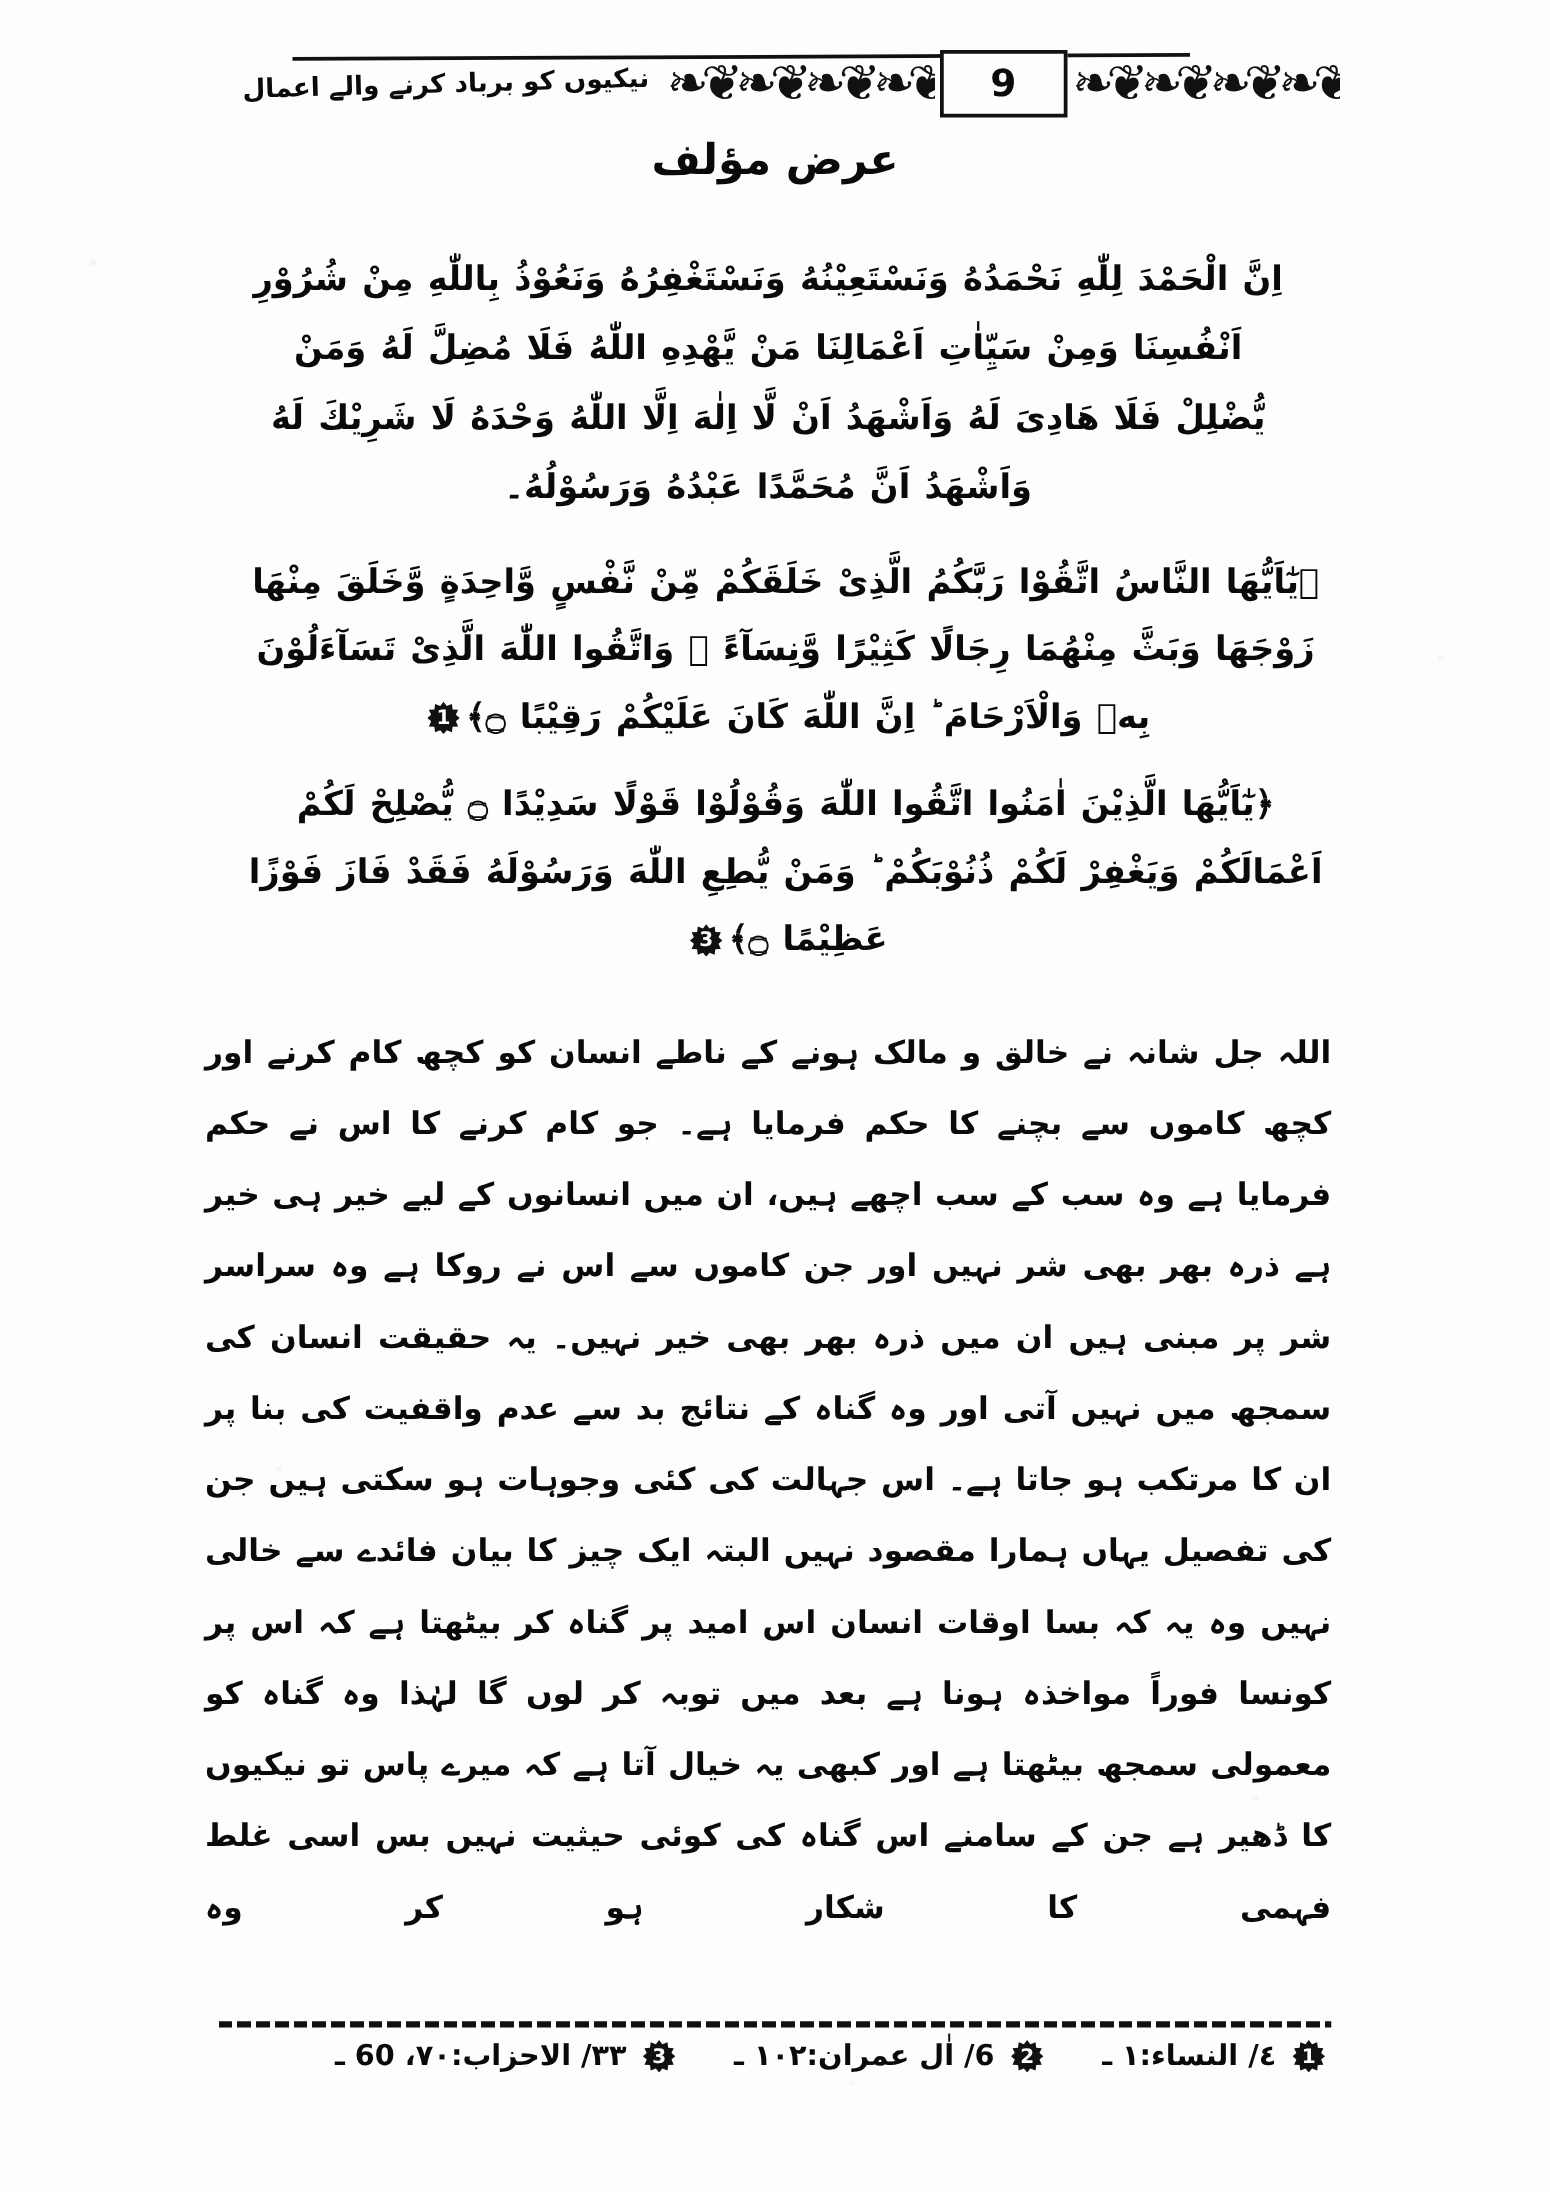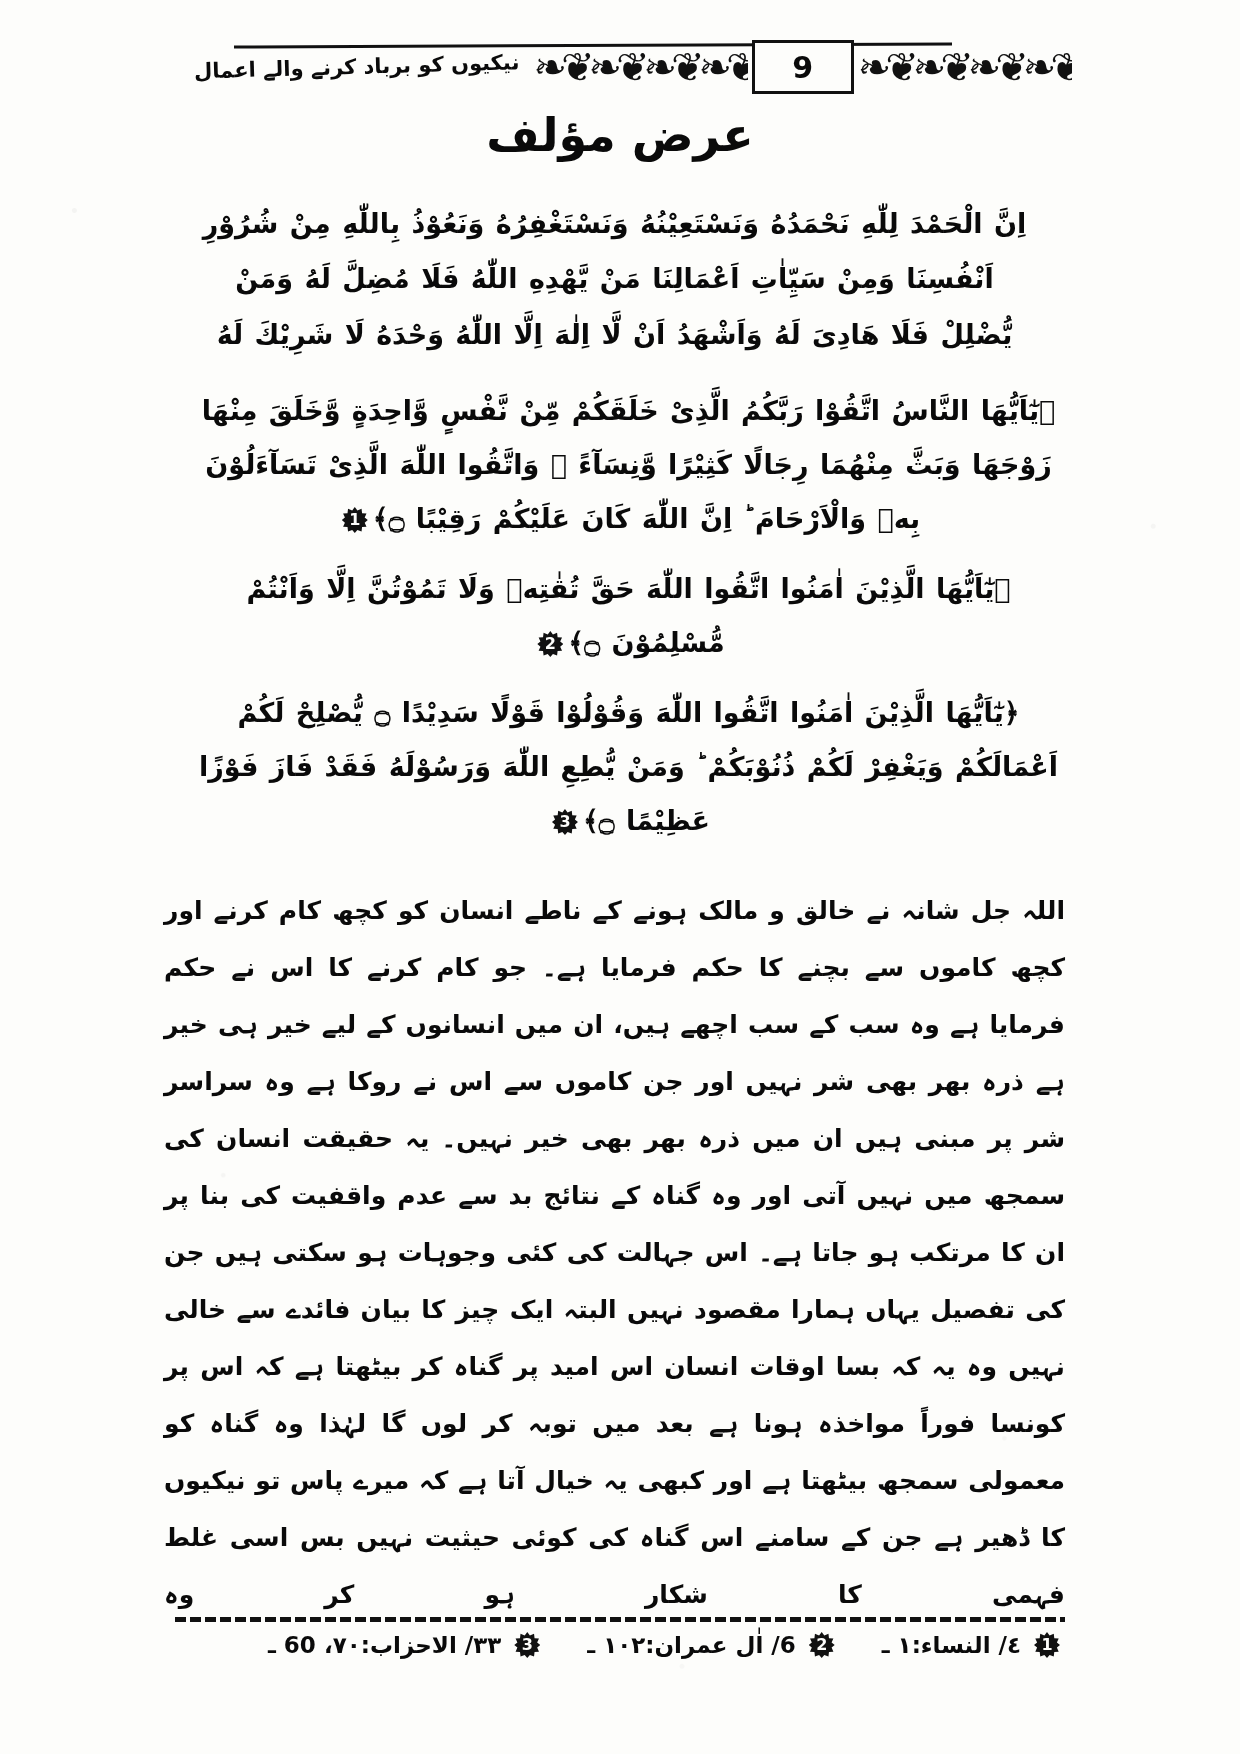--- a/index.html
+++ b/index.html
@@ -103,21 +103,21 @@
     font-family: "DejaVu Sans", sans-serif;
   }
 
   
   .doc-title {
     position: absolute;
     top: 108px;
     left: 0;
     right: 0;
     text-align: center;
-    font-size: 46px;
+    font-size: 34px;
     font-weight: 700;
     font-family: "DejaVu Sans", sans-serif;
     letter-spacing: 1px;
   }
 
   
   .content {
     position: absolute;
     top: 196px;
     right: 175px;
@@ -239,29 +239,27 @@
   </div>
 
   <div class="doc-title">عرض مؤلف</div>
 
   <div class="content">
 
     <div class="arabic-block khutbah">
       <div>اِنَّ الْحَمْدَ لِلّٰهِ نَحْمَدُهُ وَنَسْتَعِيْنُهُ وَنَسْتَغْفِرُهُ وَنَعُوْذُ بِاللّٰهِ مِنْ شُرُوْرِ</div>
       <div>اَنْفُسِنَا وَمِنْ سَيِّاٰتِ اَعْمَالِنَا مَنْ يَّهْدِهِ اللّٰهُ فَلَا مُضِلَّ لَهُ وَمَنْ</div>
       <div>يُّضْلِلْ فَلَا هَادِىَ لَهُ وَاَشْهَدُ اَنْ لَّا اِلٰهَ اِلَّا اللّٰهُ وَحْدَهُ لَا شَرِيْكَ لَهُ</div>
+      <div>وَاَشْهَدُ اَنَّ مُحَمَّدًا عَبْدُهُ وَرَسُوْلُهُ۔</div>
     </div>
 
     <div class="arabic-block ayah">
       <span>﴿يٰٓاَيُّهَا النَّاسُ اتَّقُوْا رَبَّكُمُ الَّذِىْ خَلَقَكُمْ مِّنْ نَّفْسٍ وَّاحِدَةٍ وَّخَلَقَ مِنْهَا زَوْجَهَا وَبَثَّ مِنْهُمَا رِجَالًا كَثِيْرًا وَّنِسَآءً ۚ وَاتَّقُوا اللّٰهَ الَّذِىْ تَسَآءَلُوْنَ بِهٖ وَالْاَرْحَامَ ؕ اِنَّ اللّٰهَ كَانَ عَلَيْكُمْ رَقِيْبًا ۝﴾</span><span class="refmark">1</span>
     </div>
 
-    <div class="arabic-block ayah">
-      <span>﴿يٰٓاَيُّهَا الَّذِيْنَ اٰمَنُوا اتَّقُوا اللّٰهَ حَقَّ تُقٰتِهٖ وَلَا تَمُوْتُنَّ اِلَّا وَاَنْتُمْ مُّسْلِمُوْنَ ۝﴾</span><span class="refmark">2</span>
-    </div>
 
     <div class="arabic-block ayah">
       <span>﴿يٰٓاَيُّهَا الَّذِيْنَ اٰمَنُوا اتَّقُوا اللّٰهَ وَقُوْلُوْا قَوْلًا سَدِيْدًا ۝ يُّصْلِحْ لَكُمْ اَعْمَالَكُمْ وَيَغْفِرْ لَكُمْ ذُنُوْبَكُمْ ؕ وَمَنْ يُّطِعِ اللّٰهَ وَرَسُوْلَهُ فَقَدْ فَازَ فَوْزًا عَظِيْمًا ۝﴾</span><span class="refmark">3</span>
     </div>
 
     <div class="urdu-body">اللہ جل شانہ نے خالق و مالک ہونے کے ناطے انسان کو کچھ کام کرنے اور کچھ کاموں سے بچنے کا حکم فرمایا ہے۔ جو کام کرنے کا اس نے حکم فرمایا ہے وہ سب کے سب اچھے ہیں، ان میں انسانوں کے لیے خیر ہی خیر ہے ذرہ بھر بھی شر نہیں اور جن کاموں سے اس نے روکا ہے وہ سراسر شر پر مبنی ہیں ان میں ذرہ بھر بھی خیر نہیں۔ یہ حقیقت انسان کی سمجھ میں نہیں آتی اور وہ گناہ کے نتائج بد سے عدم واقفیت کی بنا پر ان کا مرتکب ہو جاتا ہے۔ اس جہالت کی کئی وجوہات ہو سکتی ہیں جن کی تفصیل یہاں ہمارا مقصود نہیں البتہ ایک چیز کا بیان فائدے سے خالی نہیں وہ یہ کہ بسا اوقات انسان اس امید پر گناہ کر بیٹھتا ہے کہ اس پر کونسا فوراً مواخذہ ہونا ہے بعد میں توبہ کر لوں گا لہٰذا وہ گناہ کو معمولی سمجھ بیٹھتا ہے اور کبھی یہ خیال آتا ہے کہ میرے پاس تو نیکیوں کا ڈھیر ہے جن کے سامنے اس گناہ کی کوئی حیثیت نہیں بس اسی غلط فہمی کا شکار ہو کر وہ</div>
 
   </div>
 
   <div class="footnote-area">

